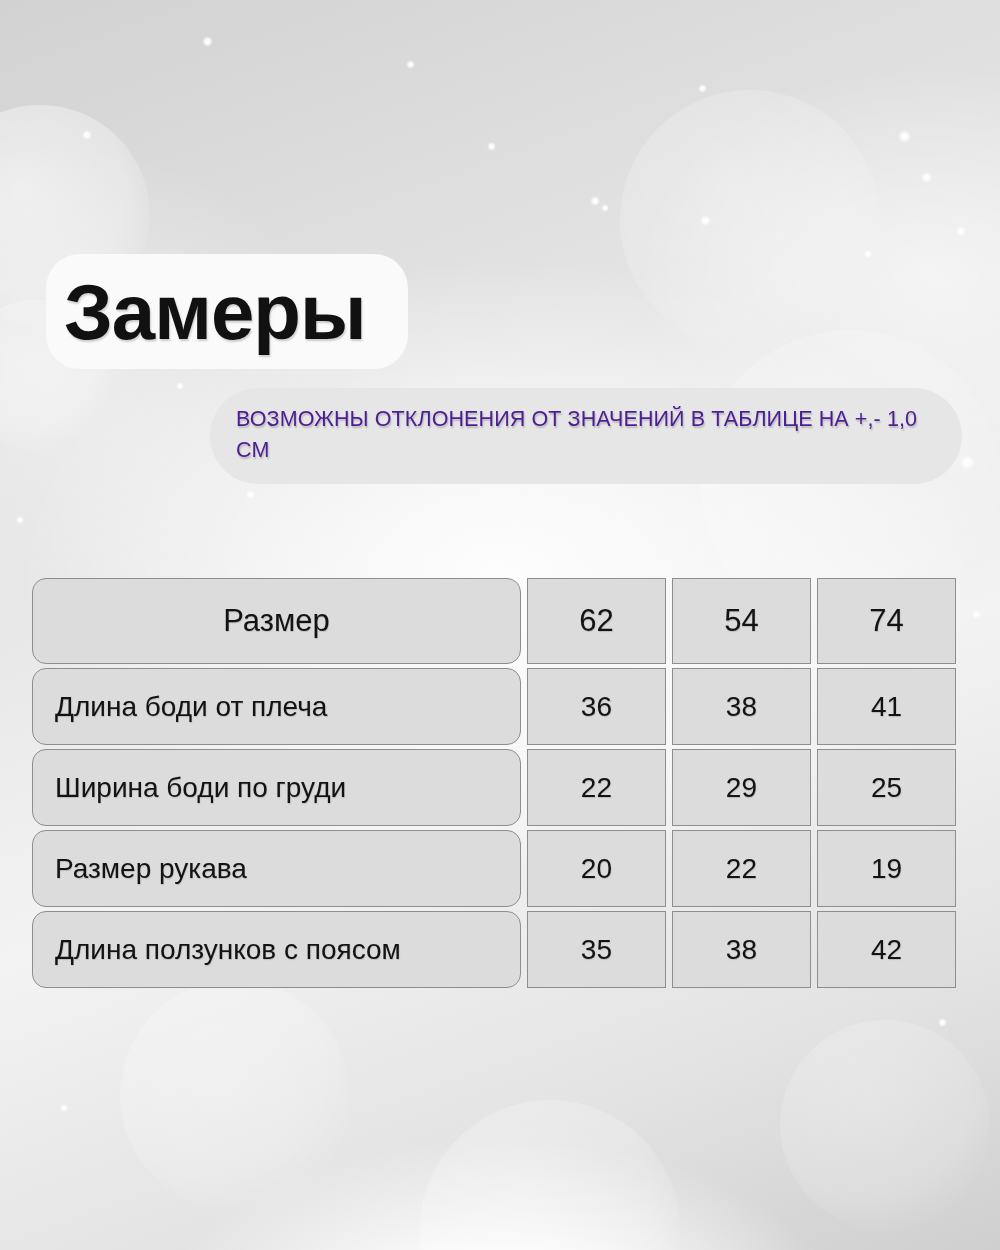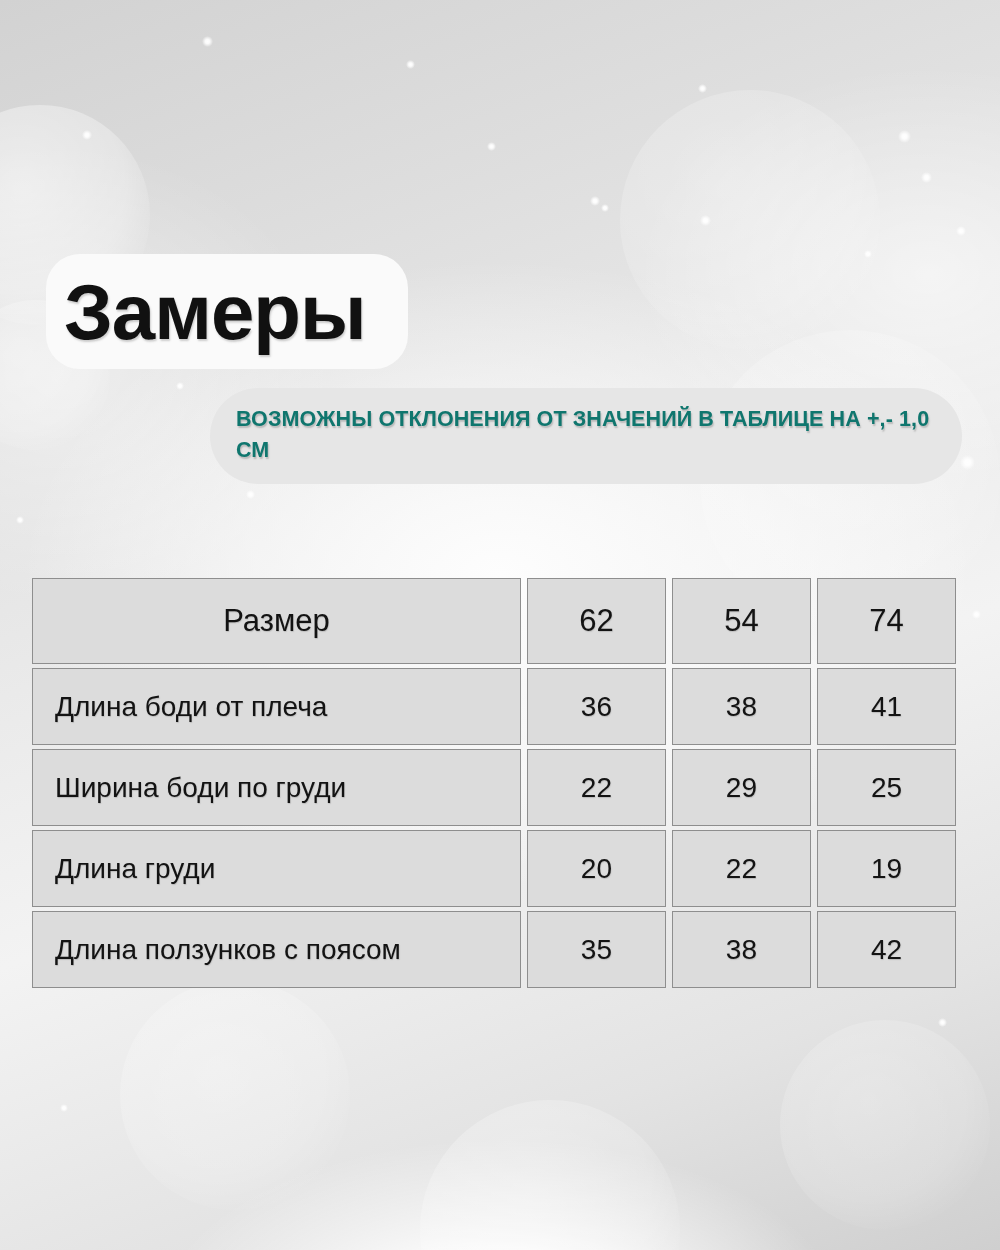--- a/index.html
+++ b/index.html
@@ -82,24 +82,24 @@
     height: 96px;
     background: #e6e6e6;
     border-radius: 48px;
   }
   #subtitle-text {
     position: absolute;
     left: 236px;
     top: 404px;
     width: 712px;
     font-size: 21.5px;
-    font-weight: 700;
+    font-weight: 400;
     letter-spacing: 0.1px;
     line-height: 31px;
-    color: #0f766e;
+    color: #4c1d95;
     text-shadow: 1px 1.5px 1.5px rgba(130,130,130,0.45);
   }
 
   
   #size-table {
     position: absolute;
     left: 32px;
     top: 578px;
     width: 936px;
     border-collapse: separate;
@@ -114,20 +114,21 @@
     color: #131313;
     text-shadow: 0.5px 1px 1px rgba(140,140,140,0.4);
     font-weight: 400;
   }
 
   .col-label {
     width: 492px;
     text-align: left;
     padding: 0 0 0 22px;
     font-size: 28px;
+    border-radius: 14px;
   }
   .col-size {
     width: 140px;
     text-align: center;
     font-size: 28px;
   }
 
   thead th {
     height: 86px;
     font-weight: 700;
@@ -198,21 +199,21 @@
         <td class="col-size">38</td>
         <td class="col-size">41</td>
       </tr>
       <tr>
         <td class="col-label">Ширина боди по груди</td>
         <td class="col-size">22</td>
         <td class="col-size">29</td>
         <td class="col-size">25</td>
       </tr>
       <tr>
-        <td class="col-label">Длина груди</td>
+        <td class="col-label">Размер рукава</td>
         <td class="col-size">20</td>
         <td class="col-size">22</td>
         <td class="col-size">19</td>
       </tr>
       <tr>
         <td class="col-label">Длина ползунков с поясом</td>
         <td class="col-size">35</td>
         <td class="col-size">38</td>
         <td class="col-size">42</td>
       </tr>

